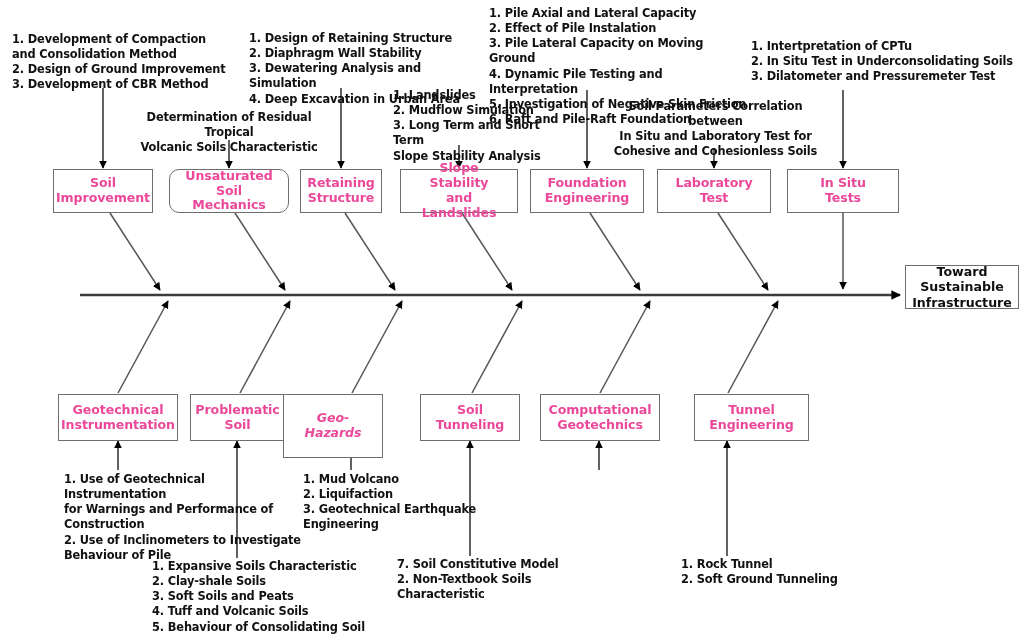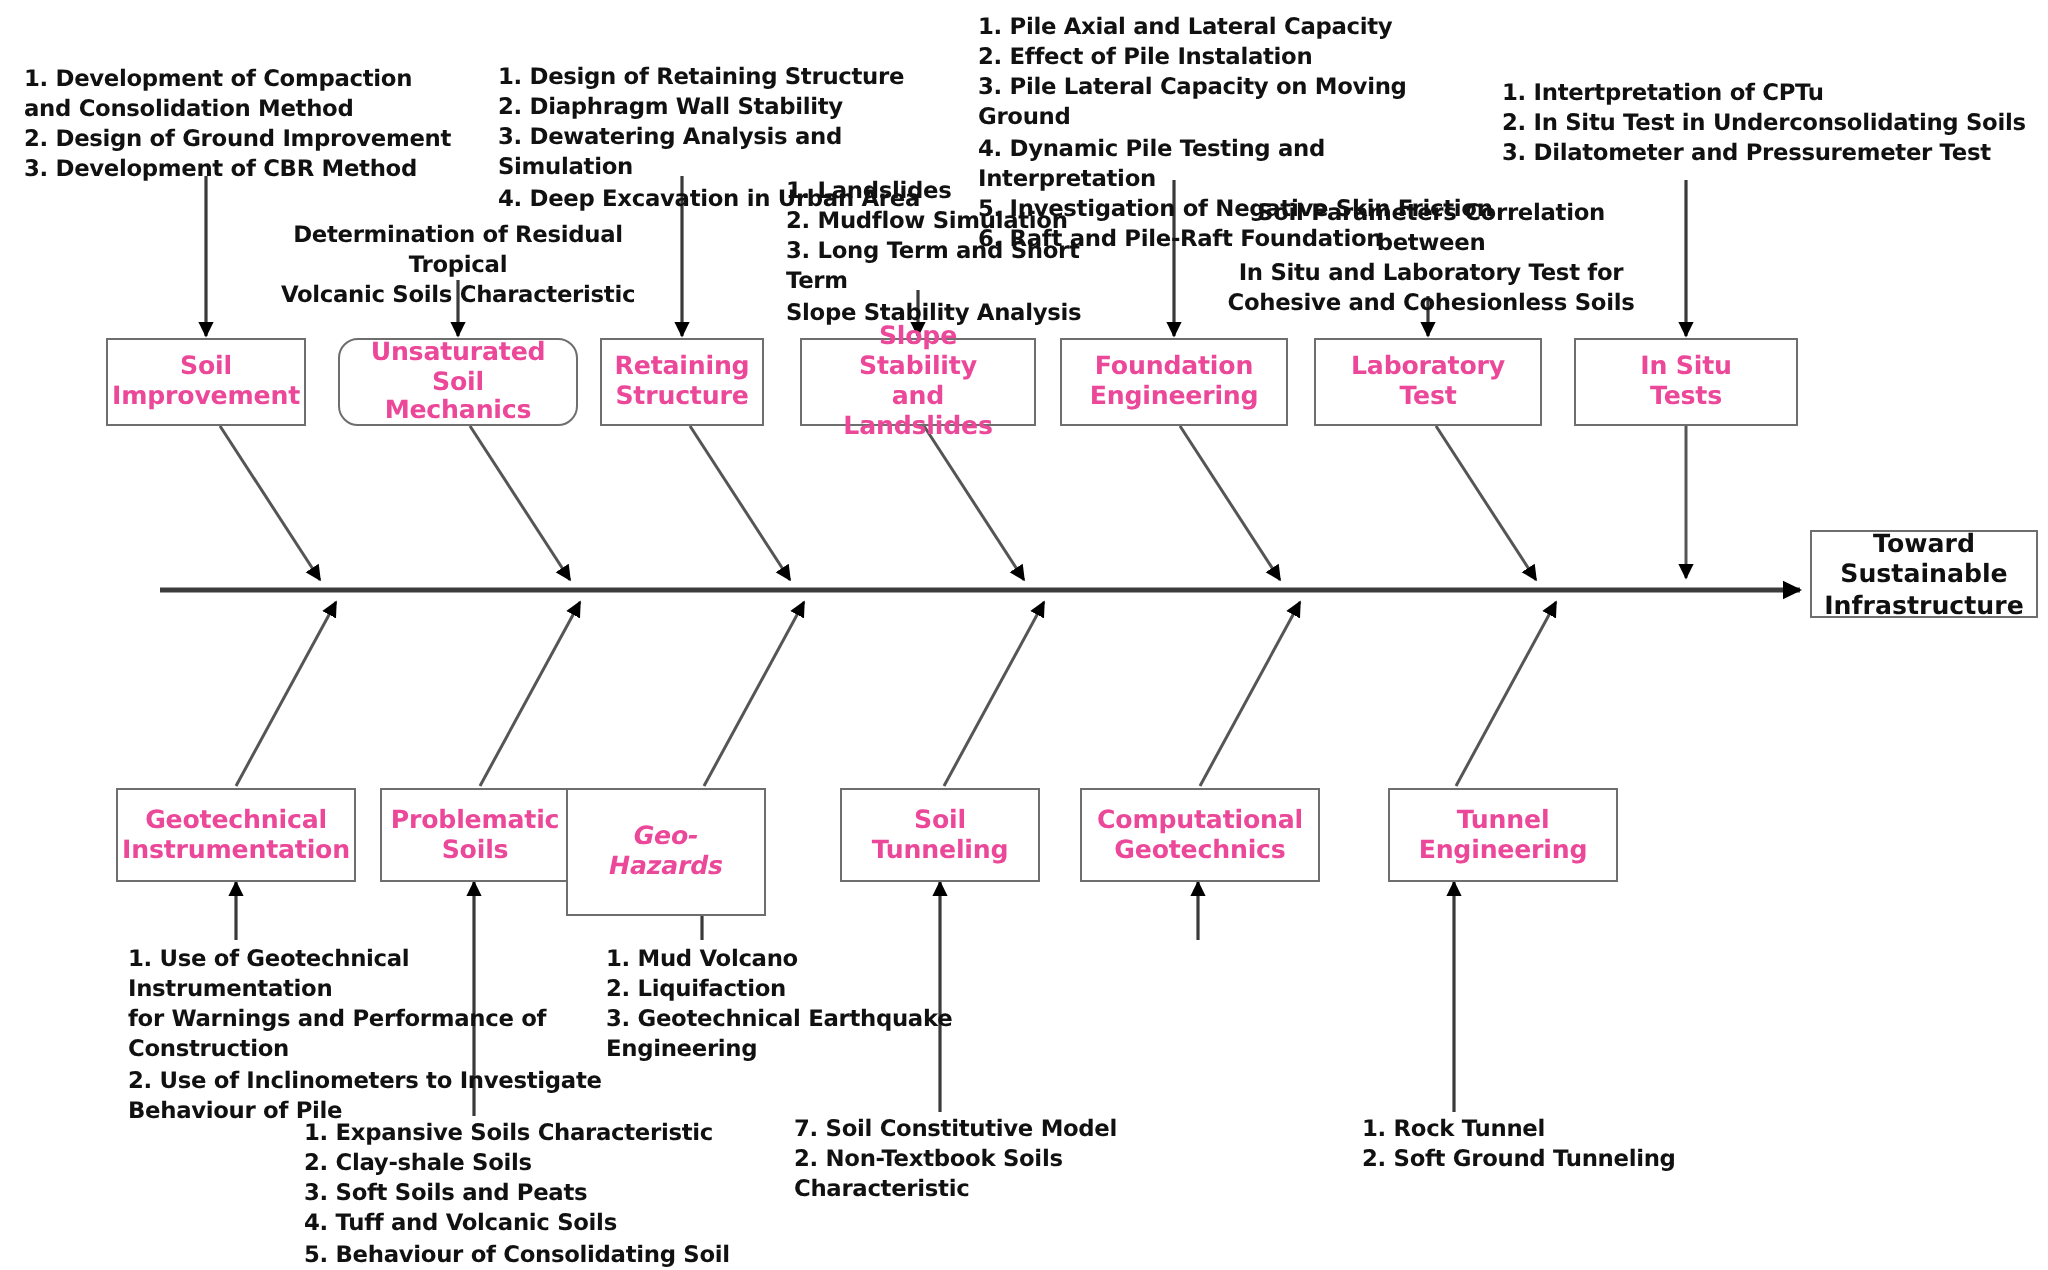--- a/index.html
+++ b/index.html
@@ -174,21 +174,21 @@
   <div class="node-box" style="left:787px; top:169px; width:112px; height:44px;">In Situ Tests</div>
 
   <div class="goal-box" style="left:905px; top:265px; width:114px; height:44px;">Toward
 Sustainable
 Infrastructure</div>
 
   <div class="node-box" style="left:58px; top:394px; width:120px; height:47px;">Geotechnical
 Instrumentation</div>
 
   <div class="node-box" style="left:190px; top:394px; width:95px; height:47px;">Problematic
-Soils</div>
+Soil</div>
 
   <div class="node-box" style="left:283px; top:394px; width:100px; height:64px;font-style:italic;">Geo-Hazards</div>
 
   <div class="node-box" style="left:420px; top:394px; width:100px; height:47px;">Soil
 Tunneling</div>
 
   <div class="node-box" style="left:540px; top:394px; width:120px; height:47px;">Computational
 Geotechnics</div>
 
   <div class="node-box" style="left:670px; top:394px; width:115px; height:47px;margin-left:24px;">Tunnel

